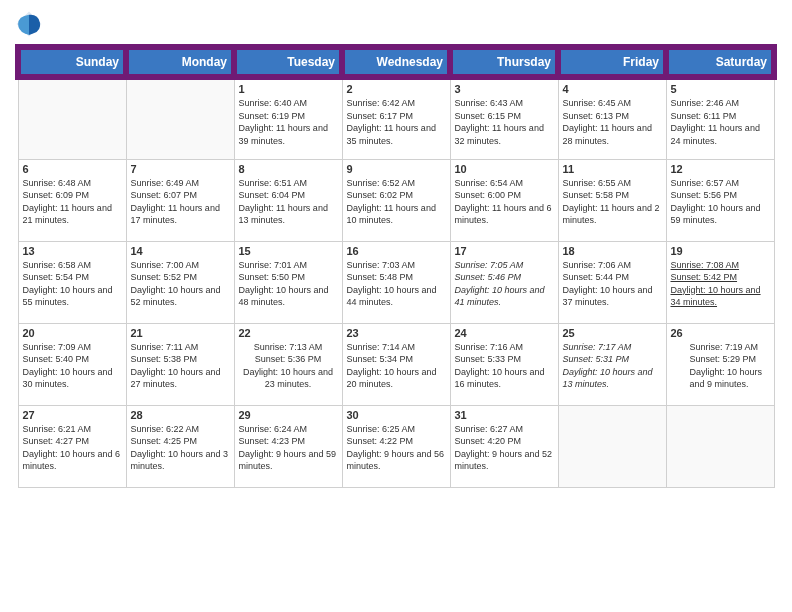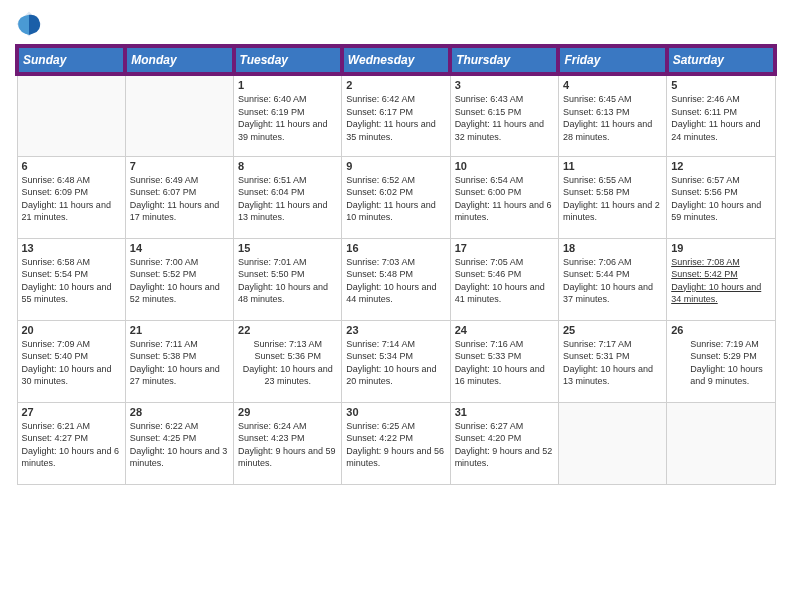--- a/index.html
+++ b/index.html
@@ -49,23 +49,22 @@
       width: 100%;
       border-collapse: collapse;
       table-layout: fixed;
     }
     thead tr th {
       background: #3a78c2;
       color: #fff;
       font-size: 12px;
       font-weight: bold;
       padding: 5px 4px;
-      text-align: left;
-      border: 4px solid #701a75;
-      font-style: italic;
+      text-align: right;
+      border: 6px solid #701a75;
     }
     tbody tr td {
       vertical-align: top;
       border: 1px solid #d0d0d0;
       padding: 3px 4px;
       font-size: 9.5px;
       color: #333;
       height: 82px;
     }
     tbody tr td.empty {
@@ -218,21 +217,21 @@
 Daylight: 10 hours and 48 minutes.</div>
           </td>
           <td>
             <span class="day-num">16</span>
             <div class="day-info" style="white-space: pre-line;">Sunrise: 7:03 AM
 Sunset: 5:48 PM
 Daylight: 10 hours and 44 minutes.</div>
           </td>
           <td>
             <span class="day-num">17</span>
-            <div class="day-info" style="white-space: pre-line;">Sunrise: 7:05 AM
+            <div class="day-info" style="white-space: pre-line; font-style: italic;">Sunrise: 7:05 AM
 Sunset: 5:46 PM
 Daylight: 10 hours and 41 minutes.</div>
           </td>
           <td>
             <span class="day-num">18</span>
             <div class="day-info" style="white-space: pre-line;">Sunrise: 7:06 AM
 Sunset: 5:44 PM
 Daylight: 10 hours and 37 minutes.</div>
           </td>
           <td>
@@ -268,21 +267,21 @@
 Daylight: 10 hours and 20 minutes.</div>
           </td>
           <td>
             <span class="day-num">24</span>
             <div class="day-info" style="white-space: pre-line;">Sunrise: 7:16 AM
 Sunset: 5:33 PM
 Daylight: 10 hours and 16 minutes.</div>
           </td>
           <td>
             <span class="day-num">25</span>
-            <div class="day-info" style="white-space: pre-line;">Sunrise: 7:17 AM
+            <div class="day-info" style="white-space: pre-line; font-style: italic;">Sunrise: 7:17 AM
 Sunset: 5:31 PM
 Daylight: 10 hours and 13 minutes.</div>
           </td>
           <td>
             <span class="day-num">26</span>
             <div class="day-info" style="white-space: pre-line; margin-left: 19px;">Sunrise: 7:19 AM
 Sunset: 5:29 PM
 Daylight: 10 hours and 9 minutes.</div>
           </td>
         </tr>

